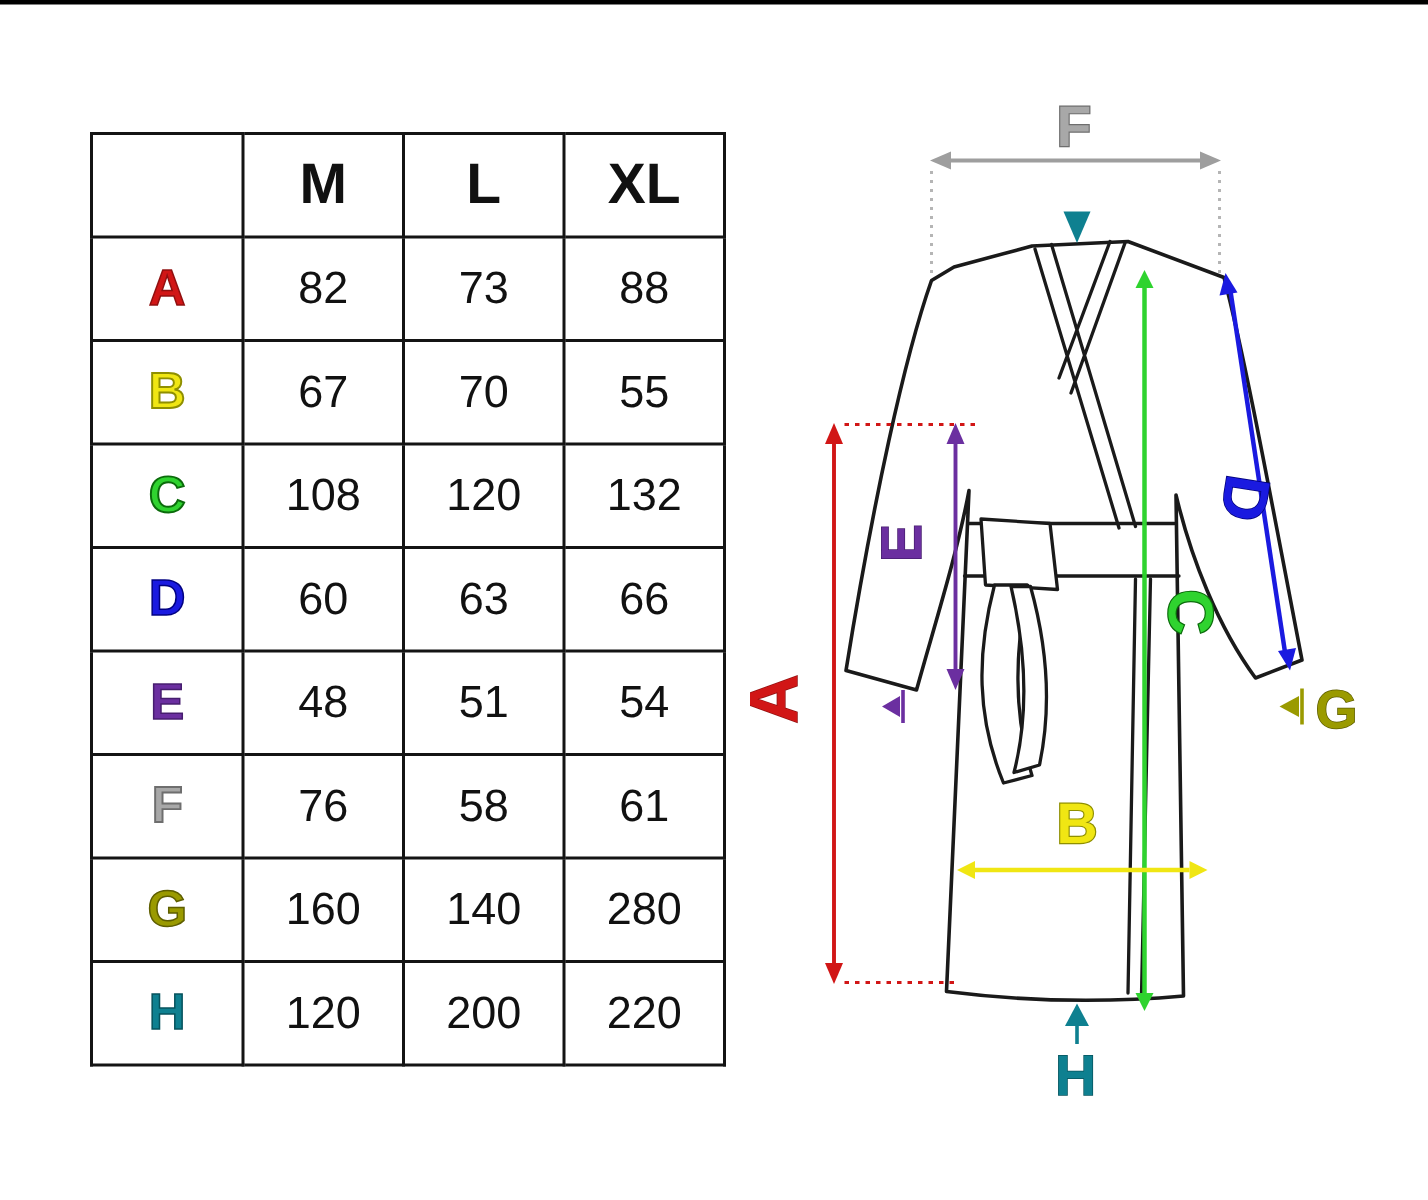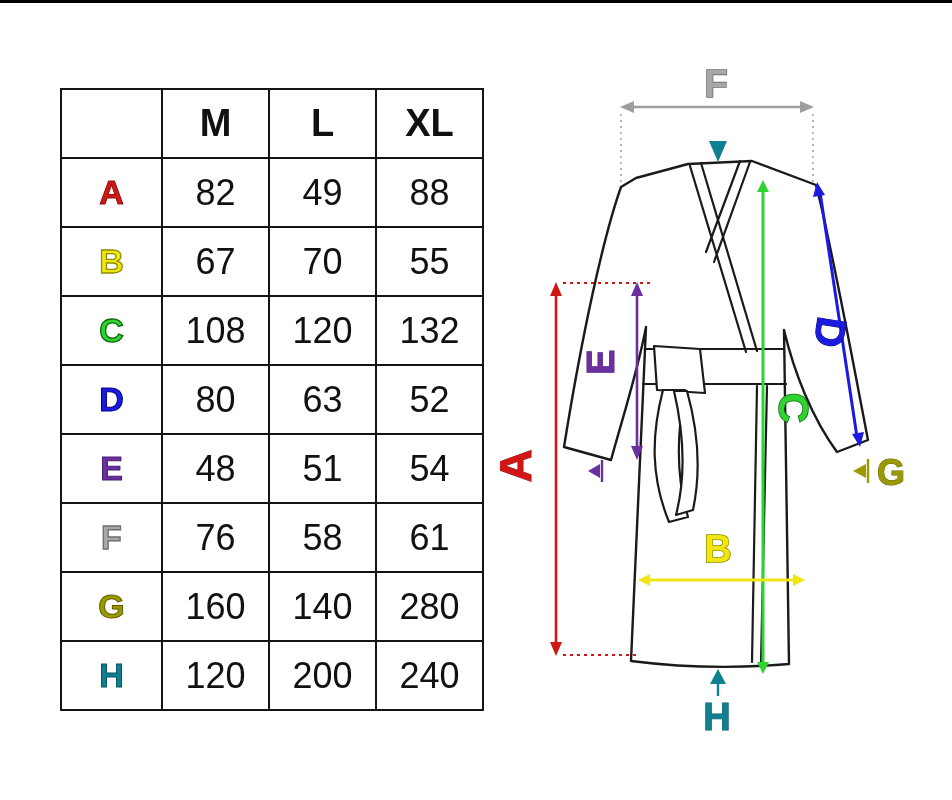--- a/index.html
+++ b/index.html
@@ -12,21 +12,21 @@
   
   table.size-table{
     position:absolute;left:60px;top:88px;border-collapse:collapse;table-layout:fixed;
     background:#fff;
   }
   table.size-table th, table.size-table td{
     border:2px solid #141414;text-align:center;vertical-align:middle;
     height:67px;padding:0;
   }
   table.size-table thead th{font-size:38px;font-weight:700;color:#111;}
-  table.size-table td{font-size:36px;font-weight:400;color:#111;}
+  table.size-table td{font-size:30px;font-weight:400;color:#111;}
   th.row-letter{font-size:34px;font-weight:800;}
   .tA{-webkit-text-stroke:1px #8f0f0f}
   .tB{-webkit-text-stroke:1.3px #8f8f00}
   .tC{-webkit-text-stroke:1.3px #0b6b0b}
   .tD{-webkit-text-stroke:1px #000080}
   .tE{-webkit-text-stroke:1px #461d6e}
   .tF{-webkit-text-stroke:1.3px #6e6e6e}
   .tG{-webkit-text-stroke:1px #5e5e00}
   .tH{-webkit-text-stroke:1px #06525c}
 
@@ -62,40 +62,40 @@
       <th></th>
       <th>M</th>
       <th>L</th>
       <th>XL</th>
     </tr>
   </thead>
   <tbody>
     <tr>
       <th class="row-letter tA" style="color: rgb(209, 22, 22);">A</th>
       <td>82</td>
-      <td>49</td>
+      <td>73</td>
       <td>88</td>
     </tr>
     <tr>
       <th class="row-letter tB" style="color: rgb(240, 230, 19);">B</th>
       <td>67</td>
       <td>70</td>
       <td>55</td>
     </tr>
     <tr>
       <th class="row-letter tC" style="color: rgb(47, 211, 47);">C</th>
       <td>108</td>
       <td>120</td>
       <td>132</td>
     </tr>
     <tr>
       <th class="row-letter tD" style="color: rgb(26, 26, 224);">D</th>
-      <td>80</td>
+      <td>60</td>
       <td>63</td>
-      <td>52</td>
+      <td>66</td>
     </tr>
     <tr>
       <th class="row-letter tE" style="color: rgb(107, 47, 160);">E</th>
       <td>48</td>
       <td>51</td>
       <td>54</td>
     </tr>
     <tr>
       <th class="row-letter tF" style="color: rgb(168, 168, 168);">F</th>
       <td>76</td>
@@ -105,21 +105,21 @@
     <tr>
       <th class="row-letter tG" style="color: rgb(154, 154, 0);">G</th>
       <td>160</td>
       <td>140</td>
       <td>280</td>
     </tr>
     <tr>
       <th class="row-letter tH" style="color: rgb(14, 128, 144);">H</th>
       <td>120</td>
       <td>200</td>
-      <td>240</td>
+      <td>220</td>
     </tr>
   </tbody>
 </table>
 
 <svg class="diagram" width="452" height="760" viewBox="500 20 452 760" xmlns="http://www.w3.org/2000/svg">
 
   <g>
     <path class="garment" d="M 688 164 L 636 178 L 621 187
       C 603 238 582 335 564 447
       L 611 460

